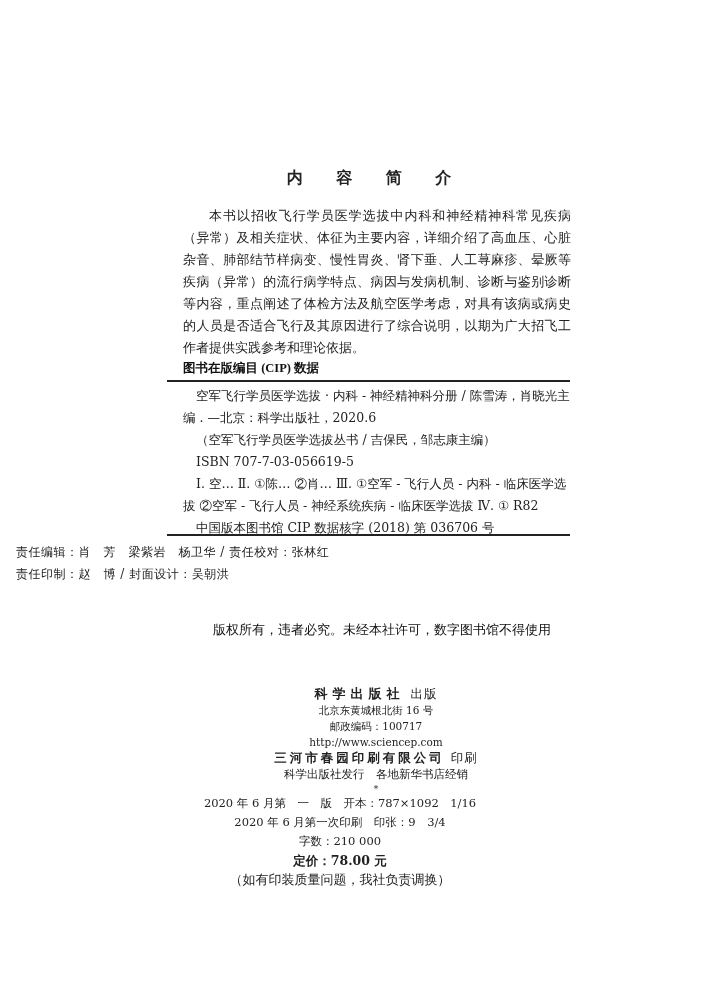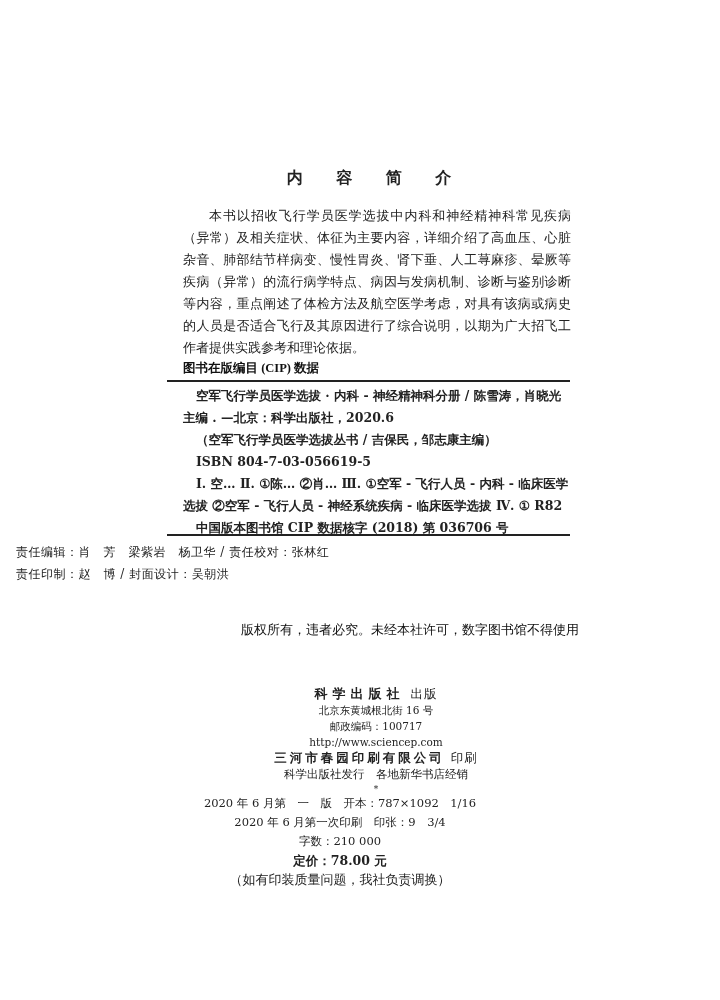--- a/index.html
+++ b/index.html
@@ -21,30 +21,30 @@
   .cip-heading {
     left: 167px; top: 360px;
     font-family: Liberation Serif, serif;
     font-size: 12.5px; font-weight: bold; color: #111;
   }
   .rule { left: 167px; width: 387px; height: 2px; background: #222; }
   .cip-body {
     left: 167px; width: 388px; top: 385px;
     font-size: 12.5px; line-height: 22px; color: #222;
   }
-  .cip-body p { margin: 0; font-weight: bold; }
+  .cip-body p { margin: 0; }
   .indent { text-indent: 13px; }
   .credits {
     left: 0; width: 720px; top: 541px; 
     font-size: 12px; line-height: 22px; color: #222; letter-spacing: 0.5px;
   }
   .copyright {
     left: 197px; top: 621px;
     font-family: "DejaVu Sans", "Liberation Sans", sans-serif;
-    font-size: 13px; color: #111; margin-left: 28px;
+    font-size: 13px; color: #111;
   }
   .colophon {
     left: 0; width: 720px; top: 686px; text-align: center;
     font-size: 10.5px; line-height: 16px; color: #222;
   }
   .colophon .pub { font-size: 13px; font-weight: bold; letter-spacing: 5px; }
   .colophon .printer { font-size: 12.5px; font-weight: bold; letter-spacing: 3px; }
   .colophon .suffix { font-weight: normal; font-size: 12.5px; letter-spacing: 1px; margin-left: 6px; }
   .colophon .star { font-size: 9px; line-height: 14px; }
   .specs {
@@ -60,21 +60,21 @@
 <div class="abs title">内 容 简 介</div>
 
 <div class="abs summary">本书以招收飞行学员医学选拔中内科和神经精神科常见疾病（异常）及相关症状、体征为主要内容，详细介绍了高血压、心脏杂音、肺部结节样病变、慢性胃炎、肾下垂、人工荨麻疹、晕厥等疾病（异常）的流行病学特点、病因与发病机制、诊断与鉴别诊断等内容，重点阐述了体检方法及航空医学考虑，对具有该病或病史的人员是否适合飞行及其原因进行了综合说明，以期为广大招飞工作者提供实践参考和理论依据。</div>
 
 <div class="abs cip-heading">图书在版编目 (CIP) 数据</div>
 <div class="abs rule" style="top:380px;"></div>
 
 <div class="abs cip-body">
   <p class="indent">空军飞行学员医学选拔 · 内科 - 神经精神科分册 / 陈雪涛，肖晓光主编 . —北京：科学出版社，2020.6</p>
   <p class="indent">（空军飞行学员医学选拔丛书 / 吉保民，邹志康主编）</p>
-  <p class="indent">ISBN 804-7-03-056619-5</p>
+  <p class="indent">ISBN 707-7-03-056619-5</p>
   <p class="indent">Ⅰ. 空… Ⅱ. ①陈… ②肖… Ⅲ. ①空军 - 飞行人员 - 内科 - 临床医学选拔 ②空军 - 飞行人员 - 神经系统疾病 - 临床医学选拔 Ⅳ. ① R82</p>
   <p class="indent">中国版本图书馆 CIP 数据核字 (2018) 第 036706 号</p>
 </div>
 <div class="abs rule" style="top:534px;"></div>
 
 <div class="abs credits">
   <div>责任编辑：肖　芳　梁紫岩　杨卫华 / 责任校对：张林红</div>
   <div>责任印制：赵　博 / 封面设计：吴朝洪</div>
 </div>
 

